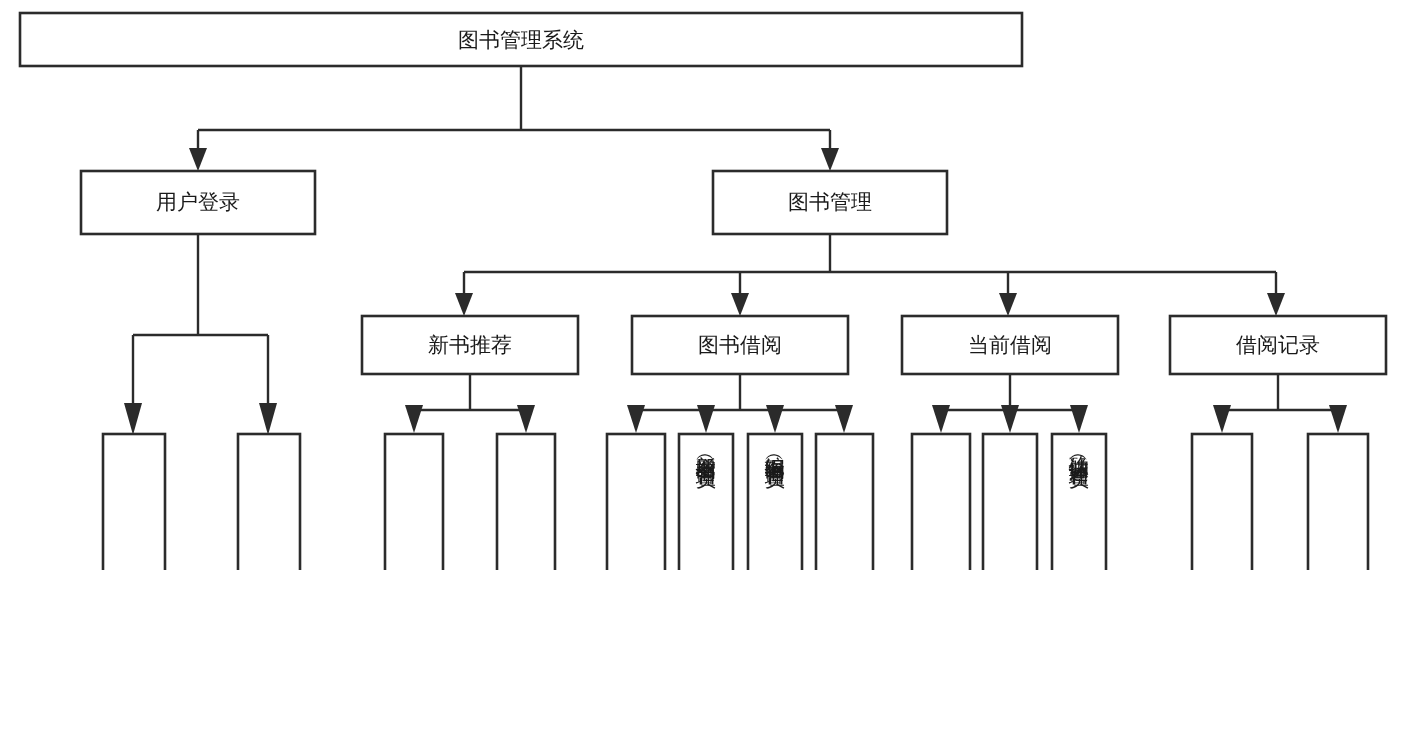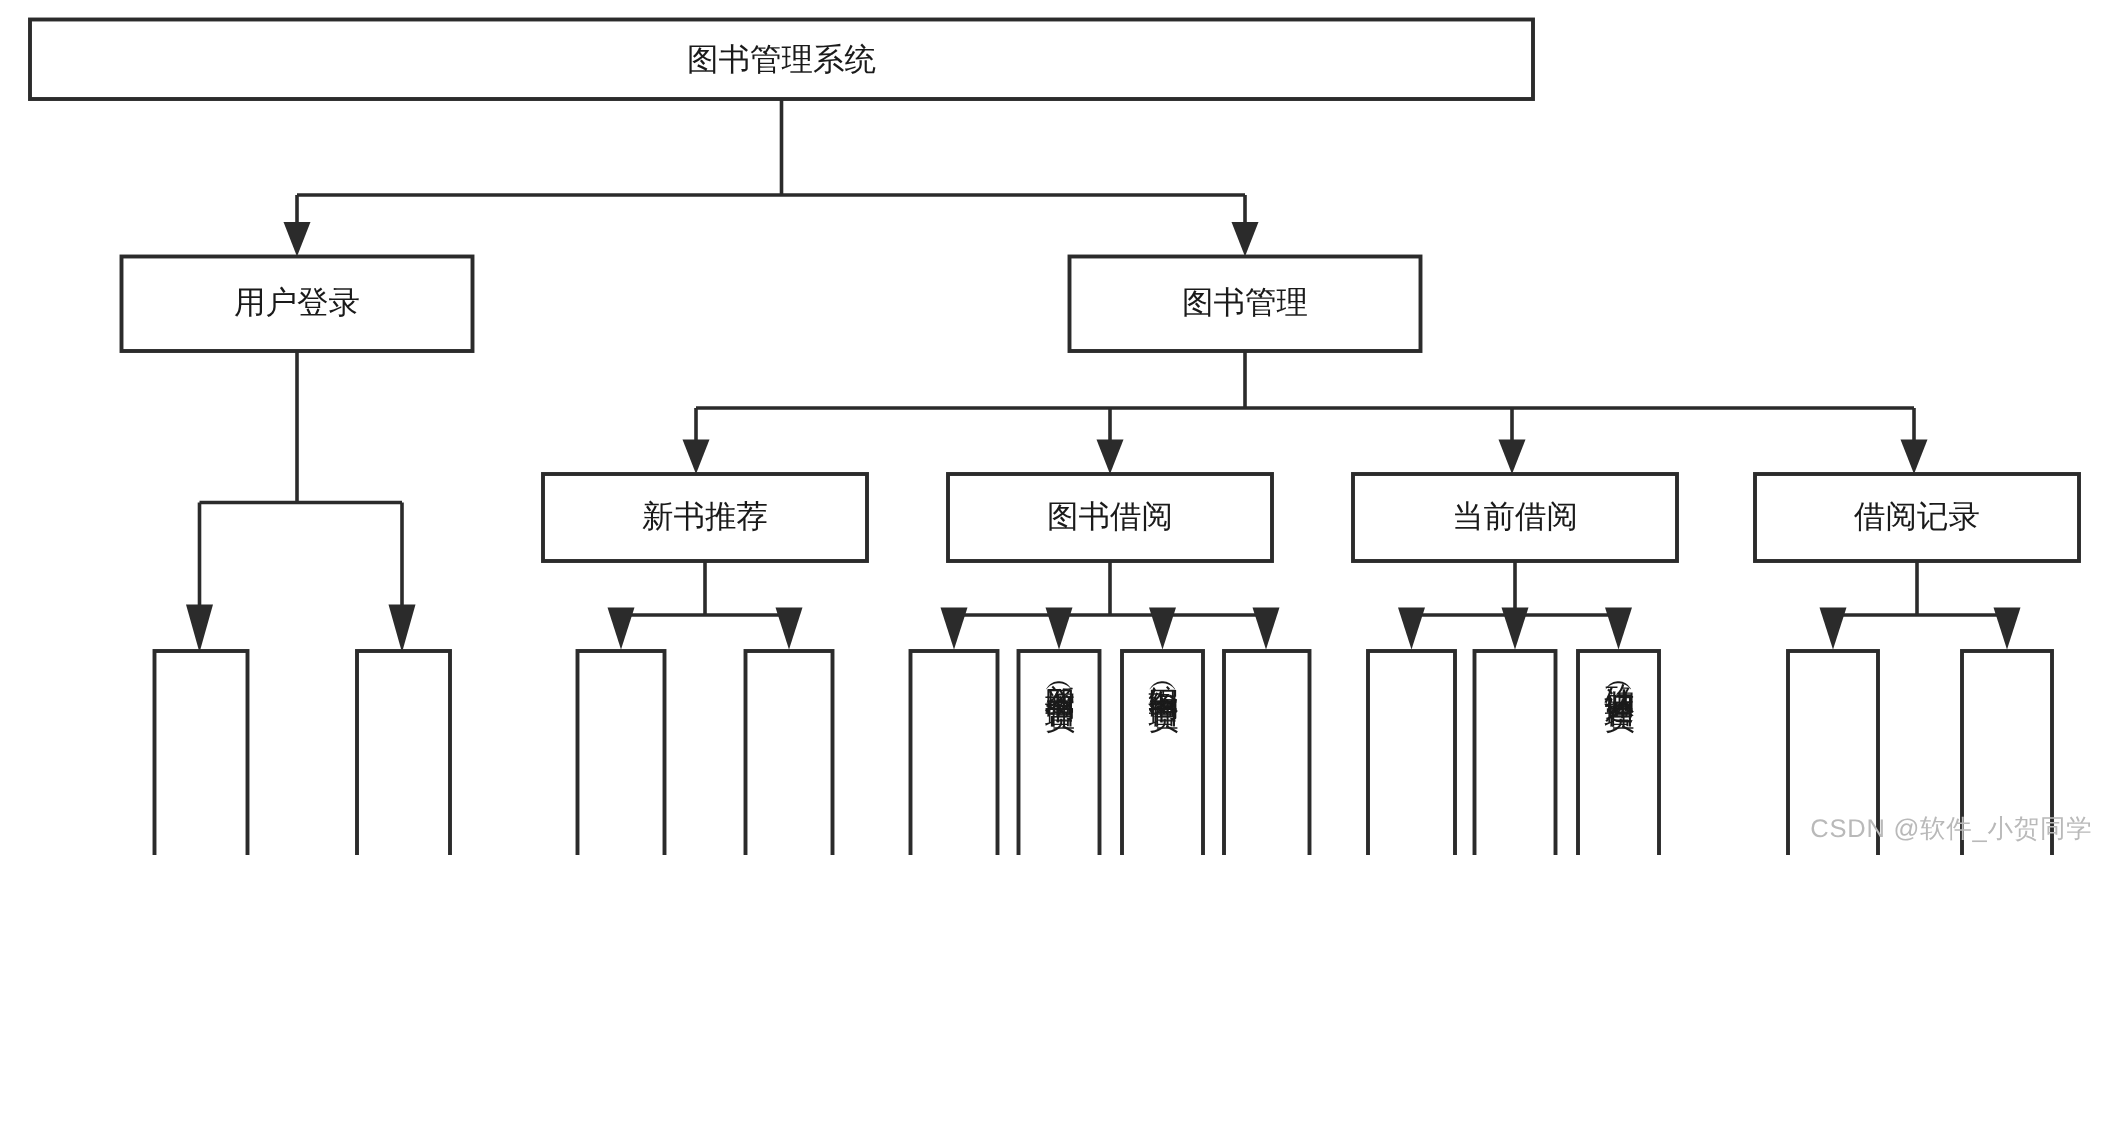--- a/index.html
+++ b/index.html
@@ -205,21 +205,20 @@
     <div class="vlabel" data-top="true" style="left: 679px; top: 434px; width: 54px; height: 298px;">新增图书（管理员）</div>
     <div class="vlabel" data-top="true" style="left: 748px; top: 434px; width: 54px; height: 298px;">编辑图书（管理员）</div>
     <div class="vlabel" style="left: 816px; top: 434px; width: 57px; height: 298px;">借阅图书</div>
     <div class="vlabel" style="left: 912px; top: 434px; width: 58px; height: 298px;">查询图书</div>
     <div class="vlabel" style="left: 983px; top: 434px; width: 54px; height: 298px;">归还图书</div>
     <div class="vlabel" data-top="true" style="left: 1052px; top: 434px; width: 54px; height: 298px;">确认归还（管理员）</div>
     <div class="vlabel" style="left: 1192px; top: 434px; width: 60px; height: 298px;">新增借阅记录</div>
     <div class="vlabel" style="left: 1308px; top: 434px; width: 60px; height: 298px;">查询借阅记录</div>
   </div>
 
-  <div class="watermark">CSDN @软件_小贺同学</div>
 </div>
 
 <style>
   .vlabel {
     position: absolute;
     writing-mode: vertical-rl;
     text-orientation: upright;
     font-family: "Liberation Sans", "DejaVu Sans", sans-serif;
     font-size: 20px;
     line-height: 1.12;

